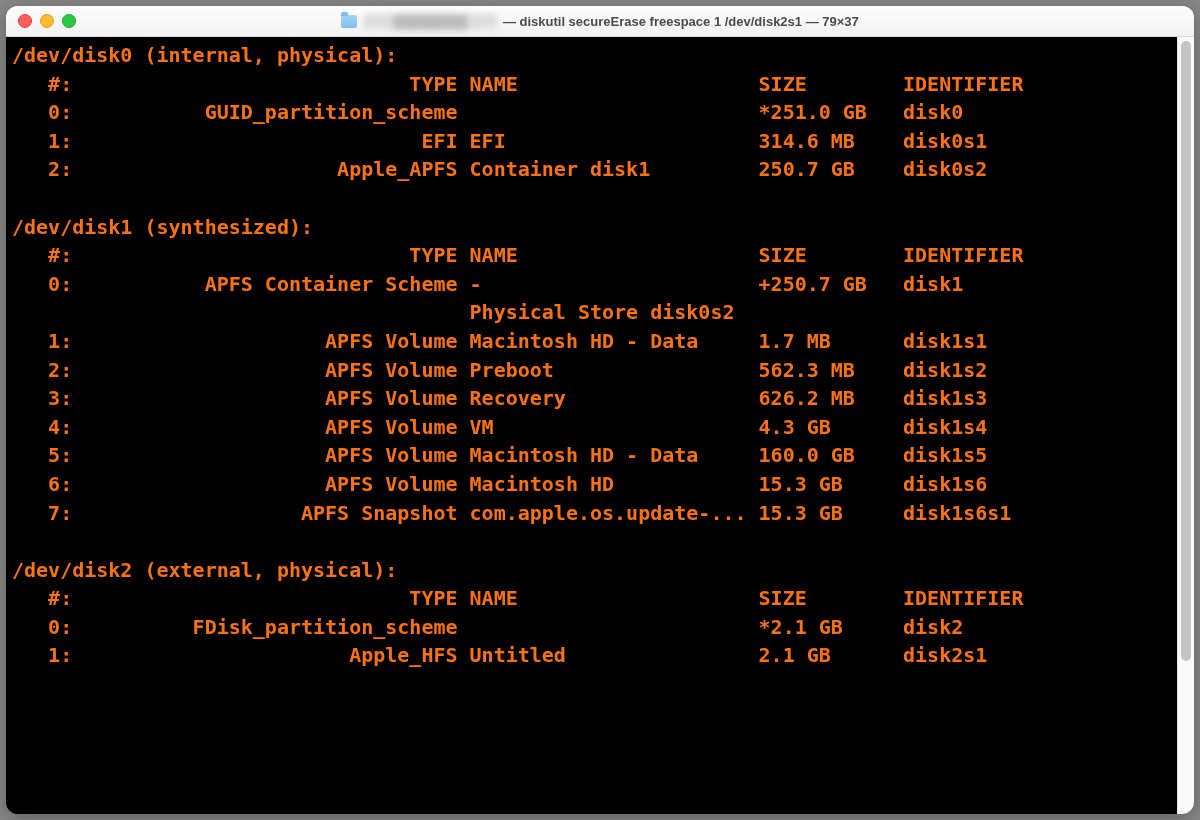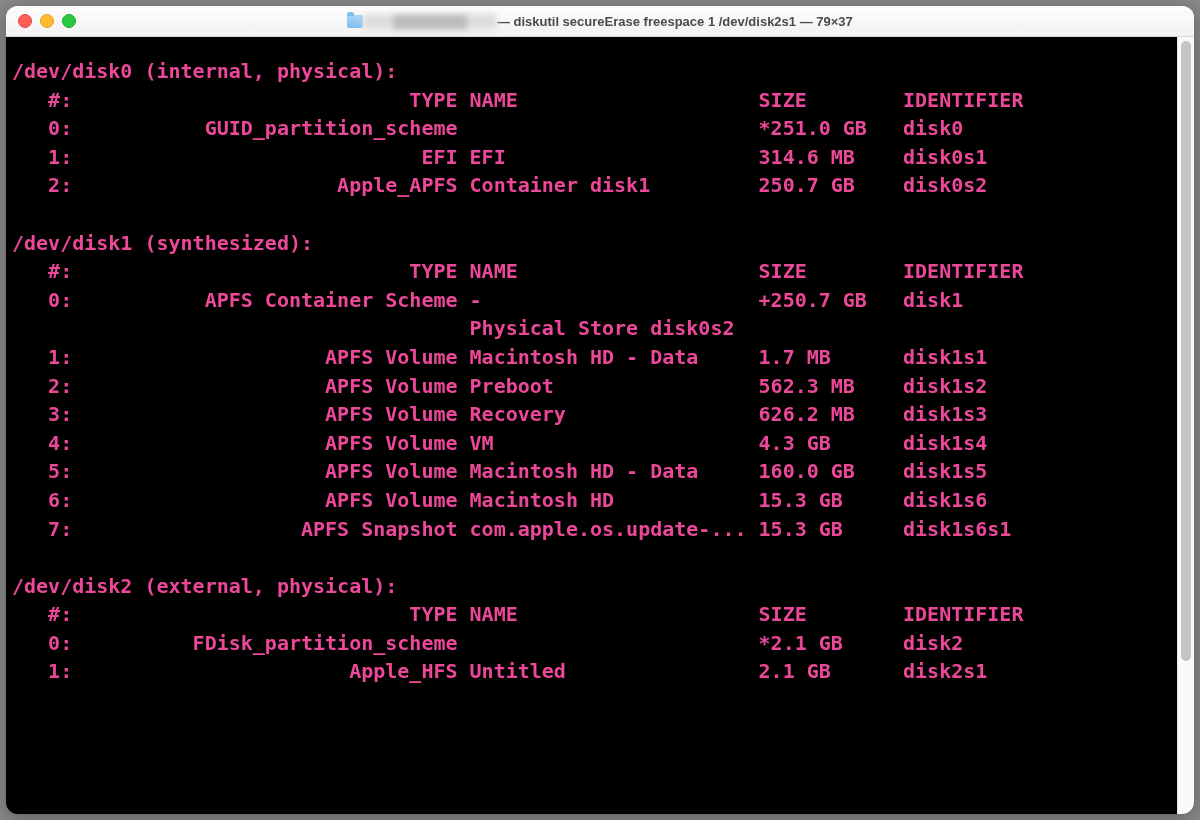--- a/index.html
+++ b/index.html
@@ -44,20 +44,21 @@
     height: 12px;
     border-radius: 50%;
   }
   .light.red    { background:#ff5f57; border:0.5px solid #e0443e; }
   .light.yellow { background:#febc2e; border:0.5px solid #dfa023; }
   .light.green  { background:#28c840; border:0.5px solid #1aab29; }
   .title-center {
     margin: 0 auto;
     display: flex;
     align-items: center;
+    gap: 6px;
     font-size: 13px;
     color: #4a4a4a;
     font-weight: 600;
   }
   .folder-icon {
     width: 16px; height: 13px;
     background: linear-gradient(#a9d4f4,#7cbef0);
     border-radius: 2px;
     position: relative;
   }
@@ -74,26 +75,26 @@
     padding:0 30px;
   }
   .terminal-wrap{
     flex:1 1 auto;
     display:flex;
     background:#000;
   }
   .terminal {
     flex:1 1 auto;
     background: #000;
-    color: #ec4899;
+    color: #f97316;
     font-family: "SF Mono","Menlo","Consolas",monospace;
     font-size: 20px;
     line-height: 28.6px;
     font-weight: 600;
-    padding: 20px 4px 4px 6px;
+    padding: 4px 4px 4px 6px;
     white-space: pre;
     overflow: hidden;
   }
   .scrollbar{
     flex:0 0 16px;
     background:#fafafa;
     border-left:1px solid #e4e4e4;
     position:relative;
   }
   .thumb{

